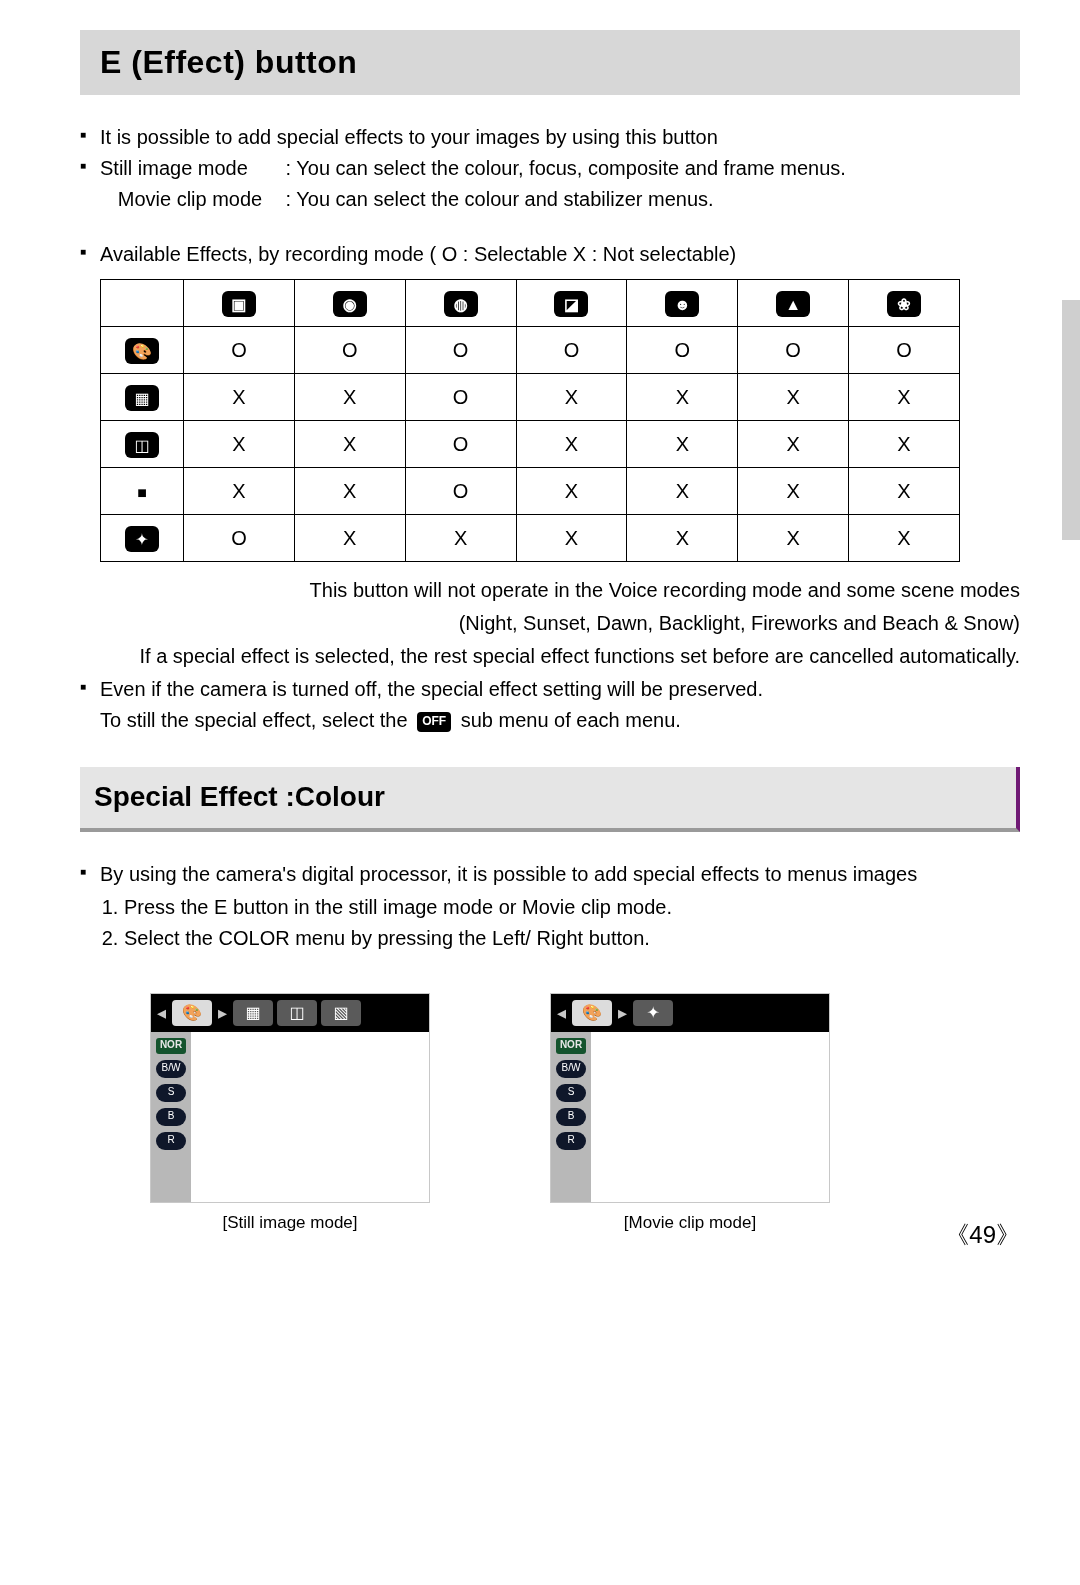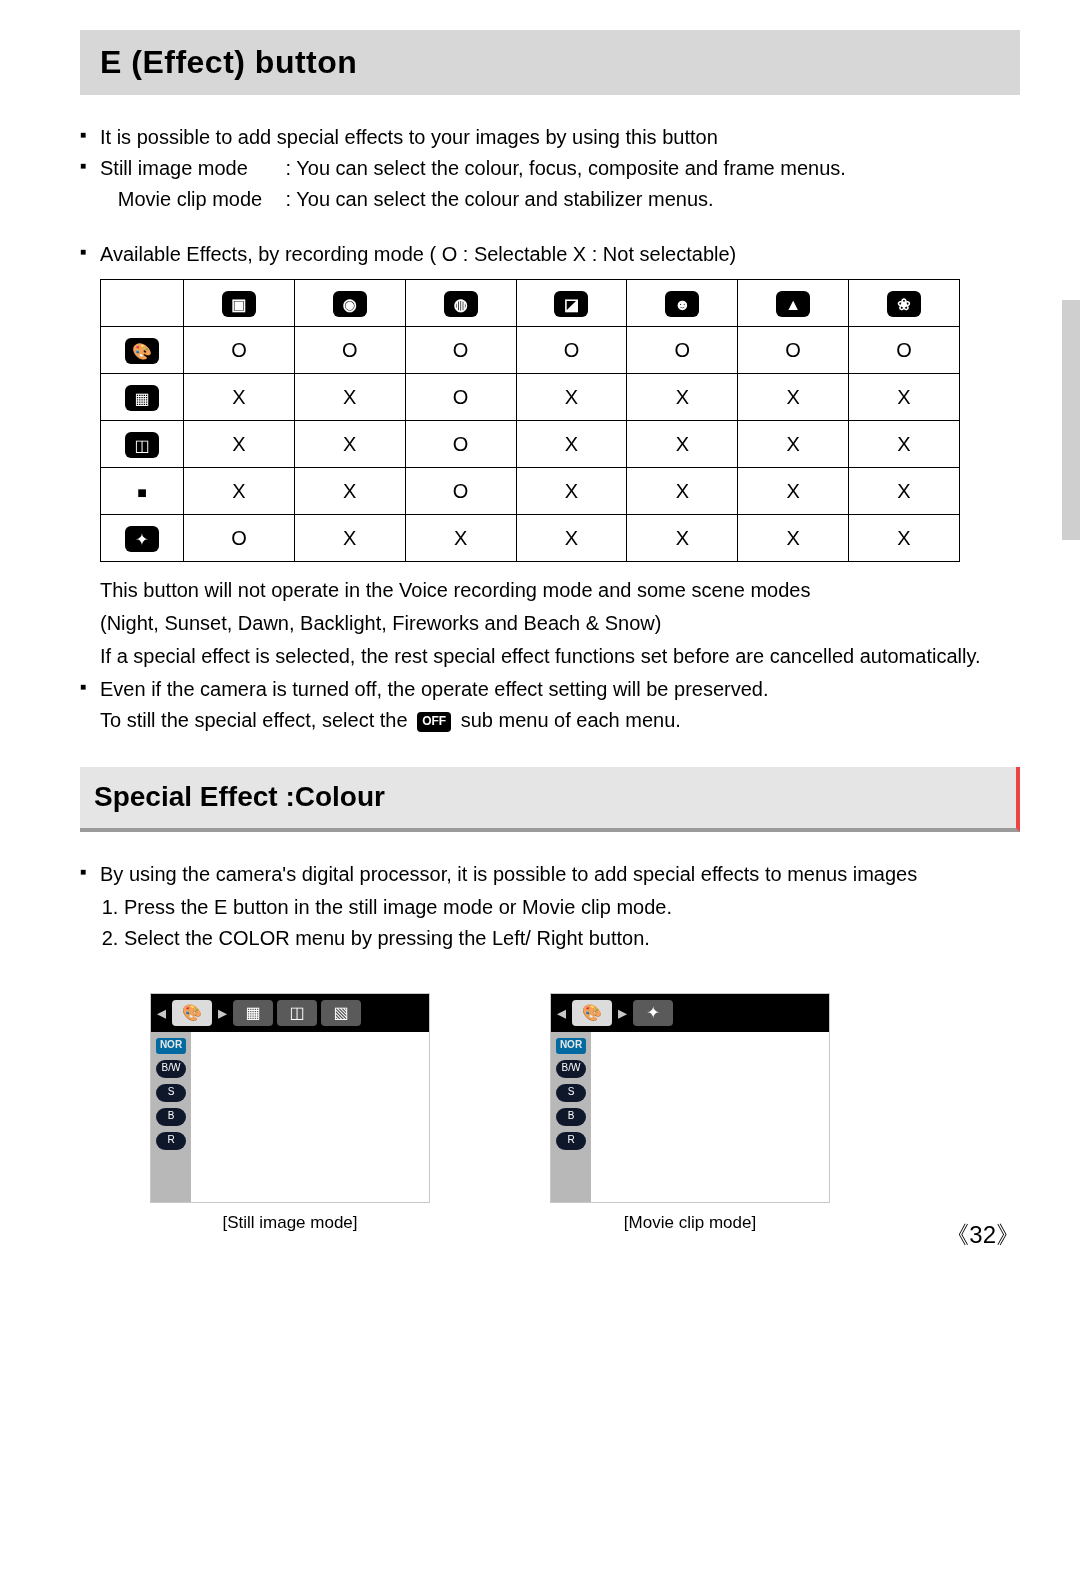--- a/index.html
+++ b/index.html
@@ -82,24 +82,24 @@
     background: #000;
     color: #fff;
     font-size: 12px;
     font-weight: bold;
     height: 20px;
     padding: 0 5px;
     border-radius: 4px;
     vertical-align: middle;
     margin: 0 4px;
   }
-  .note-block { padding-left: 20px; margin-bottom: 4px; }
+  .note-block { padding-left: 20px; margin-bottom: 4px; text-align: right; }
   .section-head {
     background: #e5e5e5;
-    border-right: 4px solid #ef4444;
+    border-right: 4px solid #701a75;
     border-bottom: 4px solid #9a9a9a;
     padding: 10px 14px;
     margin: 32px 0 28px 0;
   }
   .section-head h2 { margin: 0; font-size: 28px; font-weight: bold; }
   ol.steps { margin: 4px 0 8px 20px; padding-left: 24px; }
   ol.steps li { margin: 2px 0; }
 
   .screens { display: flex; gap: 120px; margin: 40px 0 0 70px; }
   .screen-wrap { text-align: center; }
@@ -143,21 +143,21 @@
   .side .pill {
     width: 30px; height: 18px;
     background: #0f172a;
     color: #fff;
     border-radius: 10px;
     font-size: 10px;
     display: flex; align-items: center; justify-content: center;
   }
   .side .nor {
     width: 30px; height: 16px;
-    background: #0369a1; color: #e8e8e8;
+    background: #14532d; color: #e8e8e8;
     font-size: 10px; font-weight: bold;
     display: flex; align-items: center; justify-content: center;
     border-radius: 3px;
   }
   .caption { font-size: 17px; margin-top: 8px; }
   .page-num {
     position: absolute;
     right: 60px;
     bottom: 24px;
     font-size: 24px;
@@ -257,21 +257,21 @@
             <td>X</td>
             <td>X</td>
             <td>X</td>
           </tr>
         </tbody>
     </table>
 
     <div class="note-block">This button will not operate in the Voice recording mode and some scene modes</div>
     <div class="note-block">(Night, Sunset, Dawn, Backlight, Fireworks and Beach &amp; Snow)</div>
     <div class="note-block">If a special effect is selected, the rest special effect functions set before are cancelled automatically.</div>
-    <div class="bullet-row">Even if the camera is turned off, the operate effect setting will be preserved.</div>
+    <div class="bullet-row">Even if the camera is turned off, the special effect setting will be preserved.</div>
     <div class="mode-line">
       <span>To still the special effect, select the</span>
       <span class="off-chip">OFF</span>
       <span>sub menu of each menu.</span>
     </div>
 
     <div class="section-head">
       <h2>Special Effect :Colour</h2>
     </div>
 
@@ -318,14 +318,14 @@
             <span class="pill">B</span>
             <span class="pill">R</span>
           </div>
         </div>
         <div class="caption">[Movie clip mode]</div>
       </div>
     </div>
 
   </div>
 
-  <div class="page-num">《32》</div>
+  <div class="page-num">《49》</div>
 </div>
 
 </body></html>

